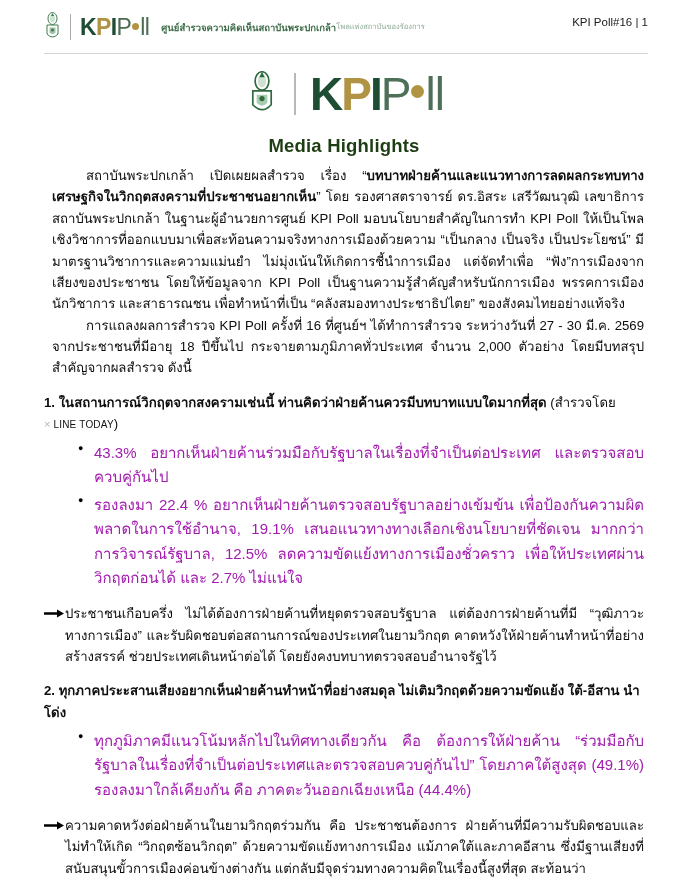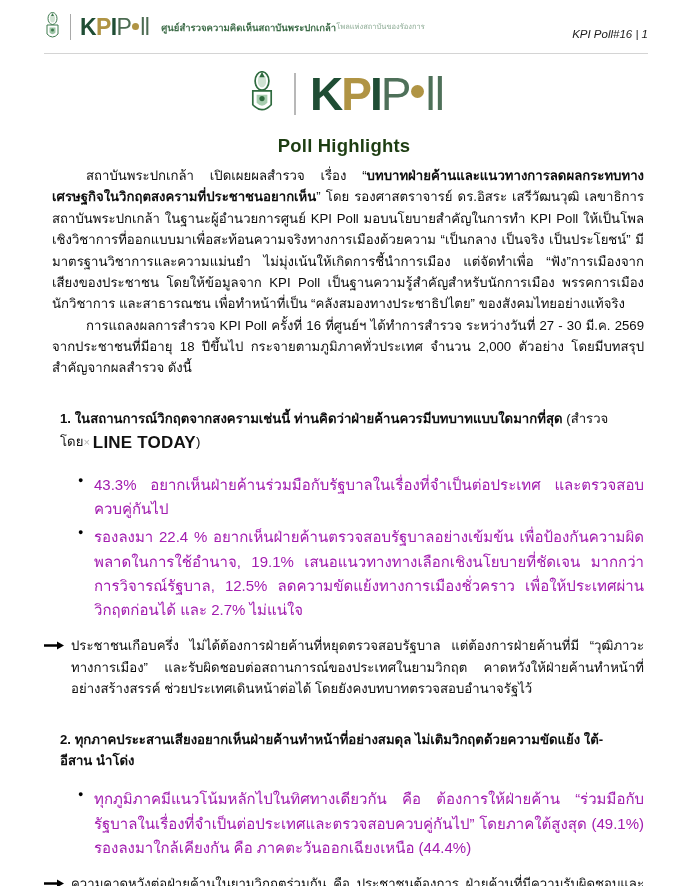--- a/index.html
+++ b/index.html
@@ -78,23 +78,22 @@
   }
   .brand-tag-sub {
     font-size: 7.5px;
     color: #8aa992;
     line-height: 1.25;
     white-space: nowrap;
   }
   .page-folio {
     font-size: 11.5px;
     color: #1a1a1a;
-    padding-top: 28px;
+    padding-top: 16px;
     white-space: nowrap;
-    font-style: italic;
   }
   .header-rule {
     position: absolute;
     left: 44px;
     right: 40px;
     top: 53px;
     height: 1px;
     background: #d4d4d4;
   }
 
@@ -161,21 +160,21 @@
     text-justify: inter-word;
     color: #0d0d0d;
   }
   p.para.indent { text-indent: 34px; margin-left: 8px; }
   .b { font-weight: bold; }
 
   .spacer-sm { height: 9px; }
   .spacer-md { height: 13px; }
 
   h2.section-heading {
-    margin: 16px;
+    margin: 0;
     font-size: 13.2px;
     font-weight: bold;
     line-height: 1.62;
     text-align: left;
     color: #0d0d0d;
   }
   h2.section-heading .normal { font-weight: normal; }
 
   ul.bullets {
     margin: 6px 0 0 0;
@@ -197,21 +196,21 @@
     left: 0;
     top: -1px;
     font-size: 9px;
     line-height: 1.9;
     color: #000;
   }
 
   .arrow-para {
     display: flex;
     align-items: flex-start;
-    gap: 7px;
+    gap: 1px;
     font-size: 13.2px;
     line-height: 1.62;
     color: #0d0d0d;
   }
   .arrow-glyph {
     flex: 0 0 auto;
     margin-top: 6px;
   }
   .arrow-text {
     flex: 1 1 auto;
@@ -223,22 +222,22 @@
     align-items: center;
     gap: 3px;
     vertical-align: baseline;
   }
   .lt-x {
     color: #b5b5b5;
     font-size: 11px;
     font-weight: normal;
   }
   .lt-name {
-    font-weight: bold;
-    font-size: 17px;
+    font-weight: normal;
+    font-size: 10px;
     letter-spacing: 0.2px;
     color: #111;
   }
 </style>
 </head>
 <body>
 
 <div class="page-header">
 
   <div class="header-brand">
@@ -287,21 +286,21 @@
   <div class="masthead-wordmark">
     <span class="mh-k">K</span>
       <span class="mh-p1">P</span>
       <span class="mh-i">I</span>
       <span class="mh-poll">P</span>
       <span class="mh-dot"></span>
       <span class="mh-poll">ll</span>
   </div>
 </div>
 
-<h1 class="doc-title">Poll Highlights</h1>
+<h1 class="doc-title">Media Highlights</h1>
 
 <div class="doc-body">
 
   <p class="para indent"><span>สถาบันพระปกเกล้า เปิดเผยผลสำรวจ เรื่อง “</span><span class="b">บทบาทฝ่ายค้านและแนวทางการลดผลกระทบทางเศรษฐกิจในวิกฤตสงครามที่ประชาชนอยากเห็น</span><span>” โดย รองศาสตราจารย์ ดร.อิสระ เสรีวัฒนวุฒิ เลขาธิการสถาบันพระปกเกล้า ในฐานะผู้อำนวยการศูนย์ KPI Poll มอบนโยบายสำคัญในการทำ KPI Poll ให้เป็นโพลเชิงวิชาการที่ออกแบบมาเพื่อสะท้อนความจริงทางการเมืองด้วยความ “เป็นกลาง เป็นจริง เป็นประโยชน์” มีมาตรฐานวิชาการและความแม่นยำ ไม่มุ่งเน้นให้เกิดการชี้นำการเมือง แต่จัดทำเพื่อ “ฟัง”การเมืองจากเสียงของประชาชน โดยให้ข้อมูลจาก KPI Poll เป็นฐานความรู้สำคัญสำหรับนักการเมือง พรรคการเมือง นักวิชาการ และสาธารณชน เพื่อทำหน้าที่เป็น “คลังสมองทางประชาธิปไตย” ของสังคมไทยอย่างแท้จริง</span></p>
 
   <p class="para indent">การแถลงผลการสำรวจ KPI Poll ครั้งที่ 16 ที่ศูนย์ฯ ได้ทำการสำรวจ ระหว่างวันที่ 27 - 30 มี.ค. 2569 จากประชาชนที่มีอายุ 18 ปีขึ้นไป กระจายตามภูมิภาคทั่วประเทศ จำนวน 2,000 ตัวอย่าง โดยมีบทสรุปสำคัญจากผลสำรวจ ดังนี้</p>
 
   <div class="spacer-md"></div>
 
   <h2 class="section-heading"><span>1.</span> <span>ในสถานการณ์วิกฤตจากสงครามเช่นนี้ ท่านคิดว่าฝ่ายค้านควรมีบทบาทแบบใดมากที่สุด</span> <span class="normal">(สำรวจโดย</span><span class="line-today">

